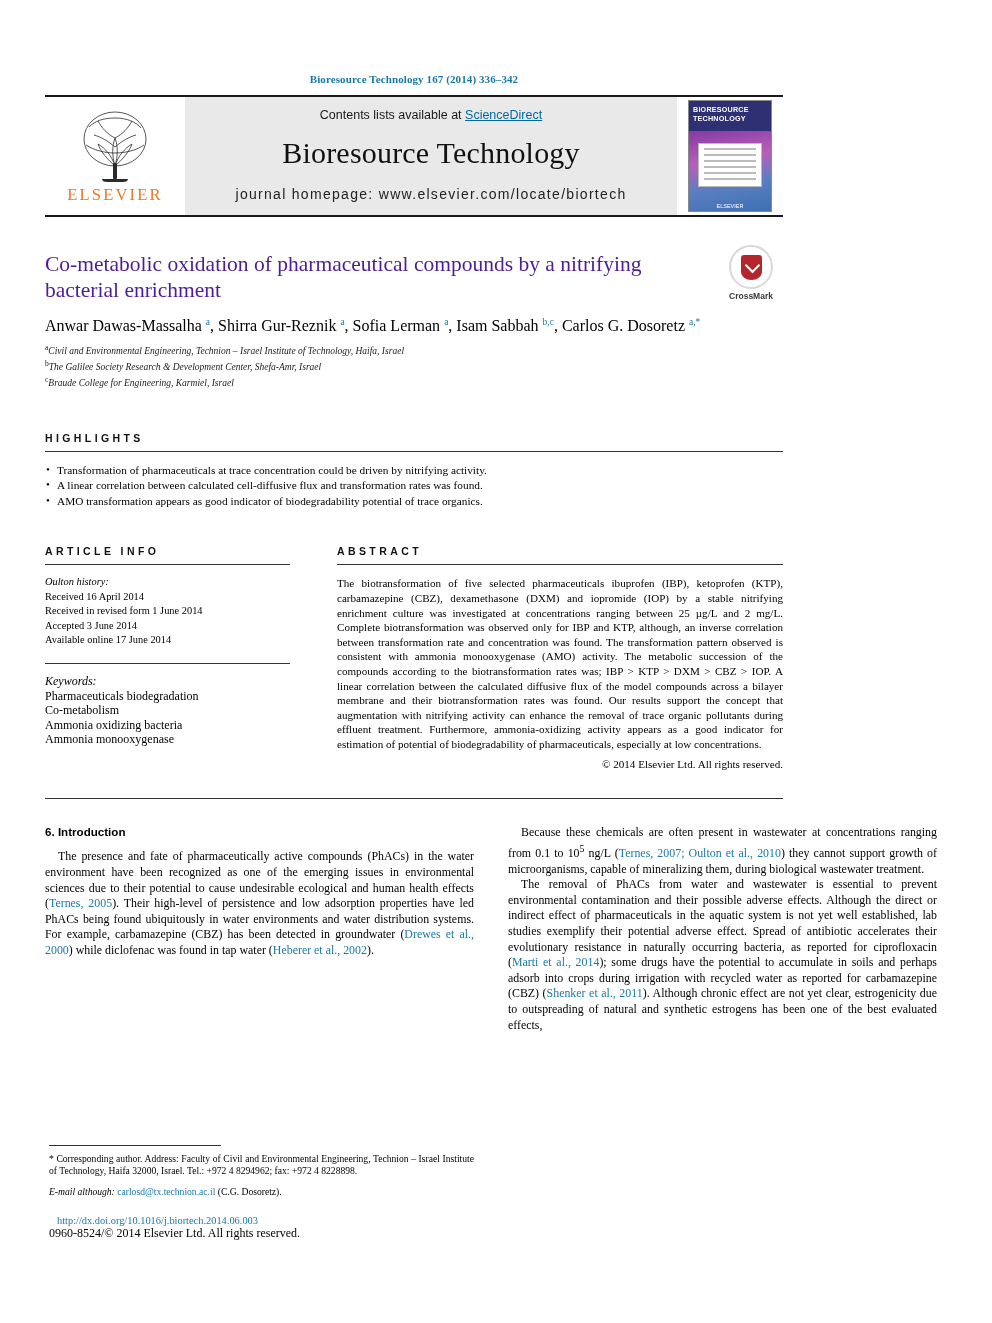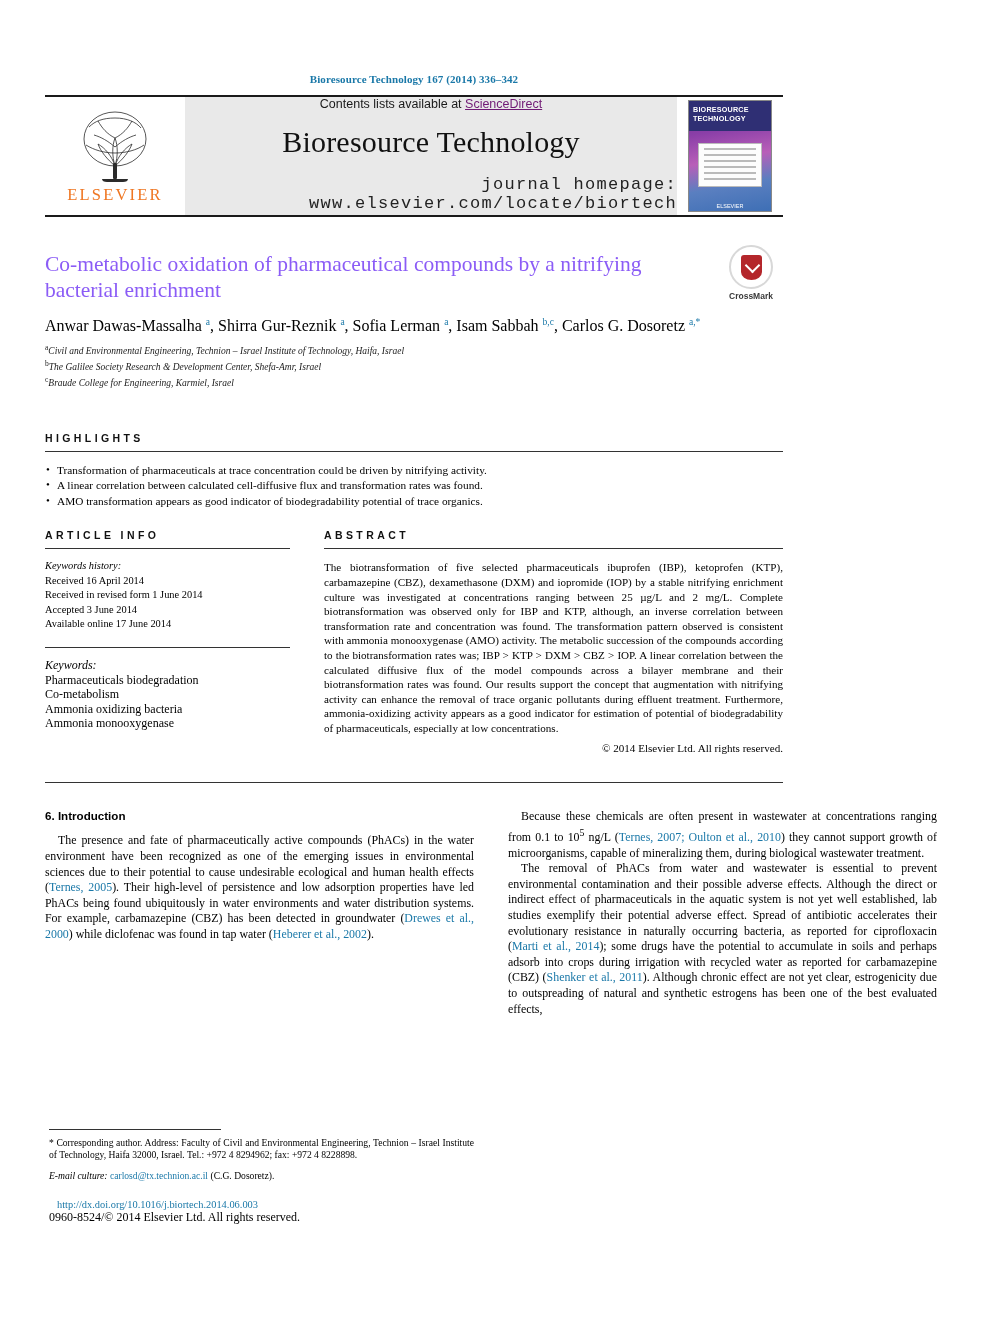--- a/index.html
+++ b/index.html
@@ -62,31 +62,31 @@
     align-items:center;
     justify-content:center;
     padding: 6px 0 8px 0;
   }
   .contents-line {
     font-family:"Liberation Sans", sans-serif;
     font-size:12.5px;
     color:#1a1a1a;
     margin-bottom:14px;
   }
-  .contents-line .sd { color:#701a75; }
+  .contents-line .sd { color:#0369a1; }
   .journal-name {
     font-family:"Liberation Serif", serif;
     font-size:30px;
     color:#111;
     margin-bottom:16px;
     letter-spacing:0.2px;
   }
   .homepage {
-    font-family:Liberation Mono, monospace;
-    font-size:17px;
+    font-family:Liberation Sans, sans-serif;
+    font-size:14px;
     letter-spacing:1.3px;
     color:#222;
     text-align:right;
   }
   .mast-cover {
     width: 106px;
     flex:0 0 106px;
     background:#fff;
     display:flex;
     align-items:center;
@@ -126,21 +126,21 @@
   }
 
   
   .titleblock { margin: 34px 45px 0 45px; position:relative; }
   h1.title {
     font-family:"Liberation Serif", serif;
     font-weight:normal;
     font-size:21.5px;
     line-height:26px;
     margin:0 120px 0 0;
-    color:#8b5cf6;
+    color:#4c1d95;
   }
   .authors {
     font-family:"Liberation Serif", serif;
     font-size:16px;
     margin-top:14px;
     color:#000;
   }
   .authors sup { font-size:9.5px; color:#1a78a8; vertical-align:super; }
   .authors sup.star { color:#1a78a8; }
   .affils { margin-top:7px; }
@@ -202,23 +202,23 @@
     position:relative;
   }
   .hl-item:before {
     content:"\2022";
     position:absolute; left:1px; top:-1px;
     font-size:11px; color:#000;
   }
 
   
   .infoabs {
-    margin: 20px 45px 0 45px;
-    display:flex;
-    gap:34px;
+    margin: 36px 45px 0 45px;
+    display:flex;
+    gap:47px;
   }
   .col-info { width:245px; flex:0 0 245px; }
   .col-abs  { flex:1 1 auto; }
   .hist {
     margin-top:10px;
     font-family:"Liberation Serif", serif;
     font-size:10.4px;
     line-height:14.4px;
   }
   .hist .lbl { font-style:italic; }
@@ -386,21 +386,21 @@
       <div class="hl-item">AMO transformation appears as good indicator of biodegradability potential of trace organics.</div>
     </div>
   </div>
 
   <div class="infoabs">
 
     <div class="col-info">
       <div class="sec-head">ARTICLE INFO</div>
       <div class="rule-thick"></div>
       <div class="hist">
-        <div class="lbl">Keywords history:</div>
+        <div class="lbl">Oulton history:</div>
         <div>Received 16 April 2014</div>
         <div>Received in revised form 1 June 2014</div>
         <div>Accepted 3 June 2014</div>
         <div>Available online 17 June 2014</div>
       </div>
       <div class="rule-mid"></div>
       <div class="kw">
         <div class="lbl">Keywords:</div>
         <div>Pharmaceuticals biodegradation</div>
         <div>Co-metabolism</div>
@@ -422,21 +422,21 @@
   <div class="bodycols">
 
     <div class="bcol" style="height:415px;">
       <h2 class="secnum">6. Introduction</h2>
       <p class="body">The presence and fate of pharmaceutically active compounds (PhACs) in the water environment have been recognized as one of the emerging issues in environmental sciences due to their potential to cause undesirable ecological and human health effects (<a class="cite" href="#">Ternes, 2005</a>). Their high-level of persistence and low adsorption properties have led PhACs being found ubiquitously in water environments and water distribution systems. For example, carbamazepine (CBZ) has been detected in groundwater (<a class="cite" href="#">Drewes et al., 2000</a>) while diclofenac was found in tap water (<a class="cite" href="#">Heberer et al., 2002</a>).</p>
 
       <div class="footnote">
         <div class="fn-rule"></div>
         <div class="fn-text">* Corresponding author. Address: Faculty of Civil and Environmental Engineering, Technion – Israel Institute of Technology, Haifa 32000, Israel. Tel.: +972 4 8294962; fax: +972 4 8228898.</div>
         <div class="fn-email">
-          <span class="ital">E-mail culture:</span>
+          <span class="ital">E-mail although:</span>
           <a href="#">carlosd@tx.technion.ac.il</a>
           <span>(C.G. Dosoretz).</span>
         </div>
         <div class="doi">
           <a href="#">http://dx.doi.org/10.1016/j.biortech.2014.06.003</a>
           <div class="issn">0960-8524/© 2014 Elsevier Ltd. All rights reserved.</div>
         </div>
       </div>
     </div>
 

